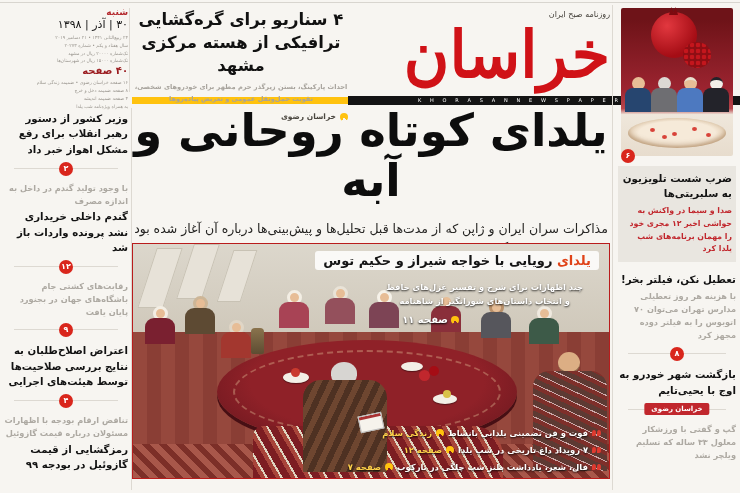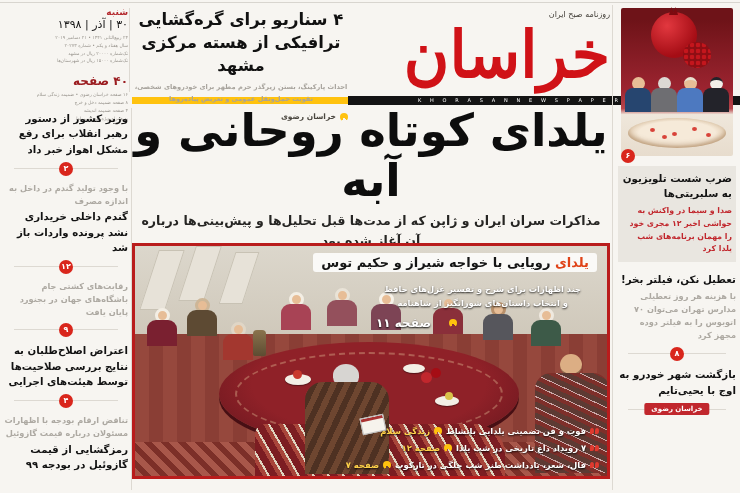--- a/index.html
+++ b/index.html
@@ -6,45 +6,45 @@
   html,body{width:740px;height:493px;overflow:hidden}
   body{background:#f7f5f1;font-family:"DejaVu Sans","Liberation Sans",sans-serif;position:relative;direction:rtl}
   .abs{position:absolute}
   .topline{left:0;top:2px;width:740px;height:1px;background:#d8d5cf}
 
   
   .dateblock{right:612px;left:auto;top:7px;width:126px;text-align:right;padding-left:4px}
   .dateblock .wd{font-size:9px;font-weight:bold;color:#b3272c}
   .dateblock .dt{font-size:11px;font-weight:normal;color:#161616;margin:1px 0 3px}
   .dateblock .meta div{font-size:4.6px;color:#9a968f;line-height:1.7}
-  .dateblock .pages{font-size:12px;font-weight:bold;color:#9b1c20;margin:9px 0 3px}
+  .dateblock .pages{font-size:10px;font-weight:bold;color:#9b1c20;margin:0 0 3px}
   .mastdiv{left:auto;right:610px;top:8px;width:1px;height:84px;background:#ddd9d2}
 
   
   .mast{left:350px;top:8px;width:260px;height:92px;text-align:right}
   .mast .tag{font-size:8px;color:#44403a;margin-top:2px}
   .mast .logo{font-family:"DejaVu Serif","Liberation Serif",serif;font-size:62px;line-height:1.15;font-weight:bold;color:#d01217;letter-spacing:-2px;transform:scaleY(1.04)}
   .dbar{left:348px;right:auto;top:96px;width:392px;height:9px;background:#141414;color:#fff;font-size:5px;letter-spacing:3.6px;line-height:9px;text-align:center;direction:ltr}
   .ybar{left:132px;top:97px;width:216px;height:7px;background:#ffc20e}
 
   
   .topstory{left:134px;top:8px;width:214px;text-align:center}
   .topstory .t{font-size:16.5px;font-weight:900;color:#111;line-height:1.4}
   .topstory .s{font-size:6.6px;color:#a7a39c;font-weight:bold;line-height:1.8;margin-top:5px}
   .secrow{display:flex;justify-content:flex-start;align-items:center;gap:4px;margin-top:6px;font-size:7.5px;font-weight:bold;color:#4a463f}
   .cres{display:inline-block;width:8px;height:8px;border-radius:50%;background:conic-gradient(from 140deg,transparent 0 70deg,#ffc20e 70deg 360deg);flex:0 0 auto}
 
   
   .lead{left:132px;top:106px;width:478px;text-align:center}
   .lead .h1{font-size:45px;font-weight:900;color:#0d0d0d;letter-spacing:-1px;line-height:1.12}
-  .lead .deck{font-size:12.5px;font-weight:bold;color:#262523;line-height:1.65;margin-top:4px}
+  .lead .deck{font-size:12.5px;font-weight:normal;color:#262523;line-height:1.65;margin-top:12px}
   .lead .pref{position:absolute;left:6px;bottom:-4px;display:flex;gap:3px;align-items:center;font-size:7.5px;font-weight:bold;color:#555}
 
   
-  .photo{left:132px;top:243px;width:478px;height:236px;overflow:hidden;background:#cfc9bd;border:3px solid #b91c1c}
+  .photo{left:132px;top:243px;width:478px;height:236px;overflow:hidden;background:#cfc9bd;border:1px solid #b91c1c}
   .wall{position:absolute;left:0;top:0;width:100%;height:92px;background:linear-gradient(180deg,#dcd7cc,#cfc8ba)}
   .panel{position:absolute;background:#e7e2d8;border:1px solid #c8c2b4;transform:skewX(-18deg)}
   .carpet{position:absolute;left:0;top:88px;width:100%;height:148px;background:repeating-linear-gradient(90deg,#96483d 0 14px,#8a3e35 14px 28px),#8e4338}
   .carpet2{position:absolute;left:0;bottom:0;width:100%;height:34px;background:repeating-linear-gradient(45deg,#a8574a 0 6px,#7c2f28 6px 12px)}
   .korsi{position:absolute;left:84px;top:96px;width:300px;height:104px;border-radius:50%;background:radial-gradient(ellipse at 50% 40%,#8f2128 0 55%,#5e141b 100%);box-shadow:0 4px 0 #470f14}
   .korsi::after{content:"";position:absolute;inset:10px 16px;border-radius:50%;border:2px dashed rgba(235,205,160,.35)}
   .plate{position:absolute;border-radius:50%;background:#f3efe6;box-shadow:0 1px 1px rgba(0,0,0,.4)}
   .fruit{position:absolute;border-radius:50%}
   .fig{position:absolute;text-align:center}
   .fig .head{width:15px;height:15px;border-radius:50%;background:#e7bd96;margin:0 auto;border:3px solid var(--sc,#fff)}
@@ -55,21 +55,21 @@
   .oldman .robe{width:84px;height:92px;margin-top:-4px;border-radius:18px 18px 0 0;background:repeating-linear-gradient(115deg,#6e4630 0 6px,#4e3122 6px 12px)}
   .book{position:absolute;left:58px;top:52px;width:24px;height:17px;background:#f6f3ec;border:1px solid #bbb;transform:rotate(-12deg);box-shadow:inset 0 3px 0 #a33}
   .baldman{position:absolute;left:398px;top:108px;width:76px;height:128px}
   .baldman .head{width:22px;height:22px;border-radius:50%;background:#dcae84;margin:0 auto;border-bottom:2px solid #8c6a4d}
   .baldman .robe{width:74px;height:100px;margin-top:-3px;border-radius:16px 16px 0 0;background:repeating-linear-gradient(25deg,#5d3a33 0 5px,#7e2f2a 5px 9px,#caa 9px 10px)}
   .samovar{position:absolute;left:118px;top:84px;width:13px;height:26px;border-radius:4px 4px 2px 2px;background:linear-gradient(#8a734d,#5d4c32)}
 
   .ptitle{position:absolute;top:7px;right:10px;background:rgba(255,255,255,.85);border-radius:3px;padding:2px 8px;font-size:13px;font-weight:900;color:#151515}
   .ptitle .acc{color:#e04318}
   .psub{position:absolute;top:36px;right:26px;text-align:center;font-size:8.3px;font-weight:bold;color:#fff;line-height:1.7;text-shadow:0 1px 2px rgba(0,0,0,.85)}
-  .ppage{position:absolute;top:70px;right:150px;display:flex;gap:18px;align-items:center;font-size:12px;font-weight:bold;color:#fff;text-shadow:0 1px 2px #000}
+  .ppage{position:absolute;top:70px;right:150px;display:flex;gap:3px;align-items:center;font-size:10px;font-weight:bold;color:#fff;text-shadow:0 1px 2px #000}
   .strip{position:absolute;bottom:6px;right:8px;display:flex;flex-direction:column;gap:7px;align-items:flex-start}
   .srow{display:flex;align-items:center;gap:4px;font-size:8.4px;font-weight:bold;color:#fff;text-shadow:0 1px 2px rgba(0,0,0,.9)}
   .srow .ref{color:#ffd24a}
   .q{display:inline-flex;gap:1px}
   .q i{display:inline-block;width:4px;height:6px;background:#e03a2f;border-radius:50% 50% 50% 0}
 
   
   .leftcol{left:4px;top:111px;width:124px;text-align:right}
   .ldiv{left:131px;top:108px;width:1px;height:382px;background:#ddd9d2}
   .kick{font-size:8.2px;font-weight:bold;color:#ada9a2;line-height:1.55;margin-bottom:2px}
@@ -347,15 +347,16 @@
     </div>
 
   <div>
     <div class="rt">بازگشت شهر خودرو به اوج با یحیی‌تایم</div>
   </div>
   <div class="sep">
       <span class="chip red">خراسان رضوی</span>
     </div>
 
   <div>
+    <div class="rs">گپ و گفتی با ورزشکار معلول ۳۳ ساله که تسلیم ویلچر نشد</div>
   </div>
 
 </div>
 
 </body></html>

